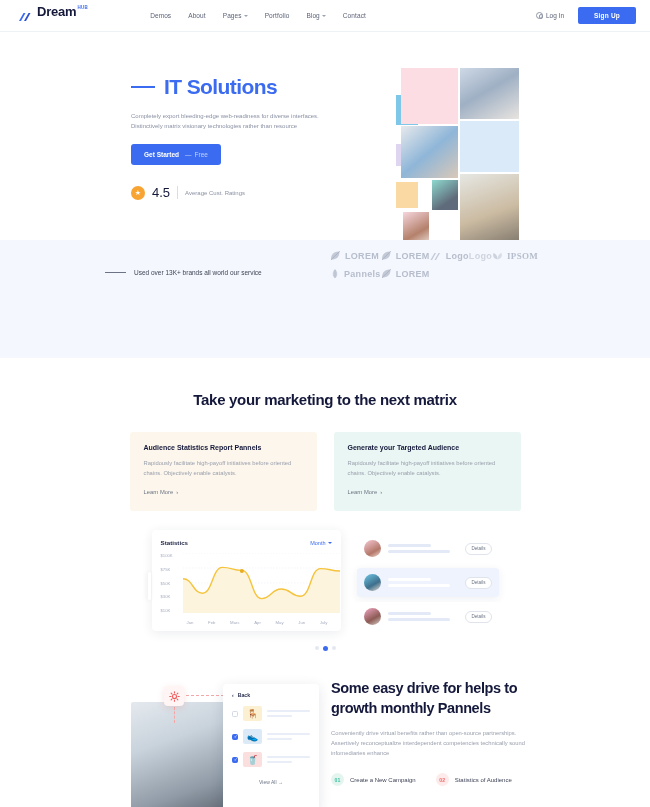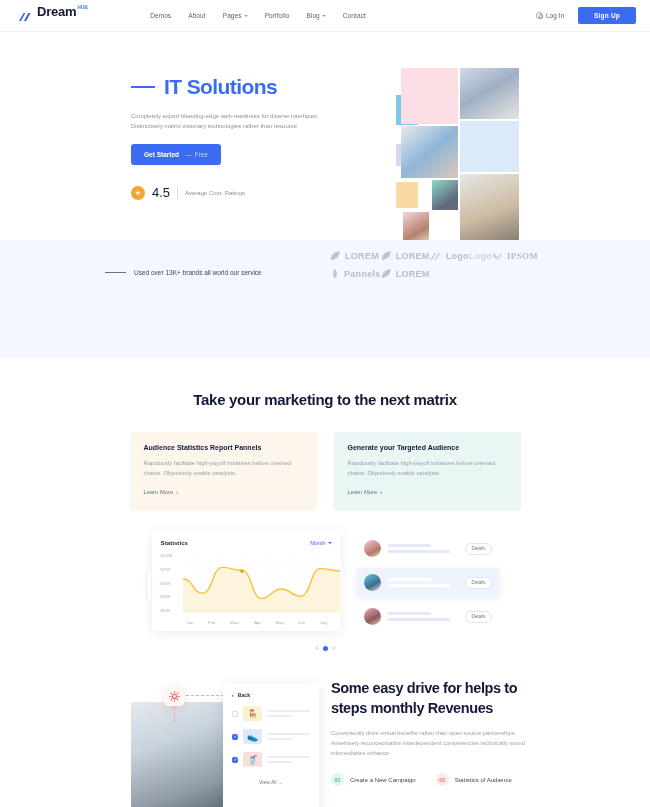--- a/index.html
+++ b/index.html
@@ -449,21 +449,21 @@
               <i class="mbar"></i>
               <i class="mbar s"></i>
             </span>
         </div>
         <div class="mini-viewall">View All  →</div>
       </div>
     </div>
 
     <div class="steps-right">
       <div class="steps-h">Some easy drive for helps to</div>
-      <div class="steps-h">steps monthly Revenues</div>
+      <div class="steps-h">growth monthly Pannels</div>
       <div class="steps-p">Conveniently drive virtual benefits rather than open-source partnerships. Assertively reconceptualize interdependent competencies technically sound infomediaries enhance</div>
       <div class="steps-items">
         <div class="step-item">
           <span class="step-num teal">01</span>
           <span class="step-lab">Create a New Campaign</span>
         </div>
         <div class="step-item">
           <span class="step-num red">02</span>
           <span class="step-lab">Statistics of Audience</span>
         </div>

